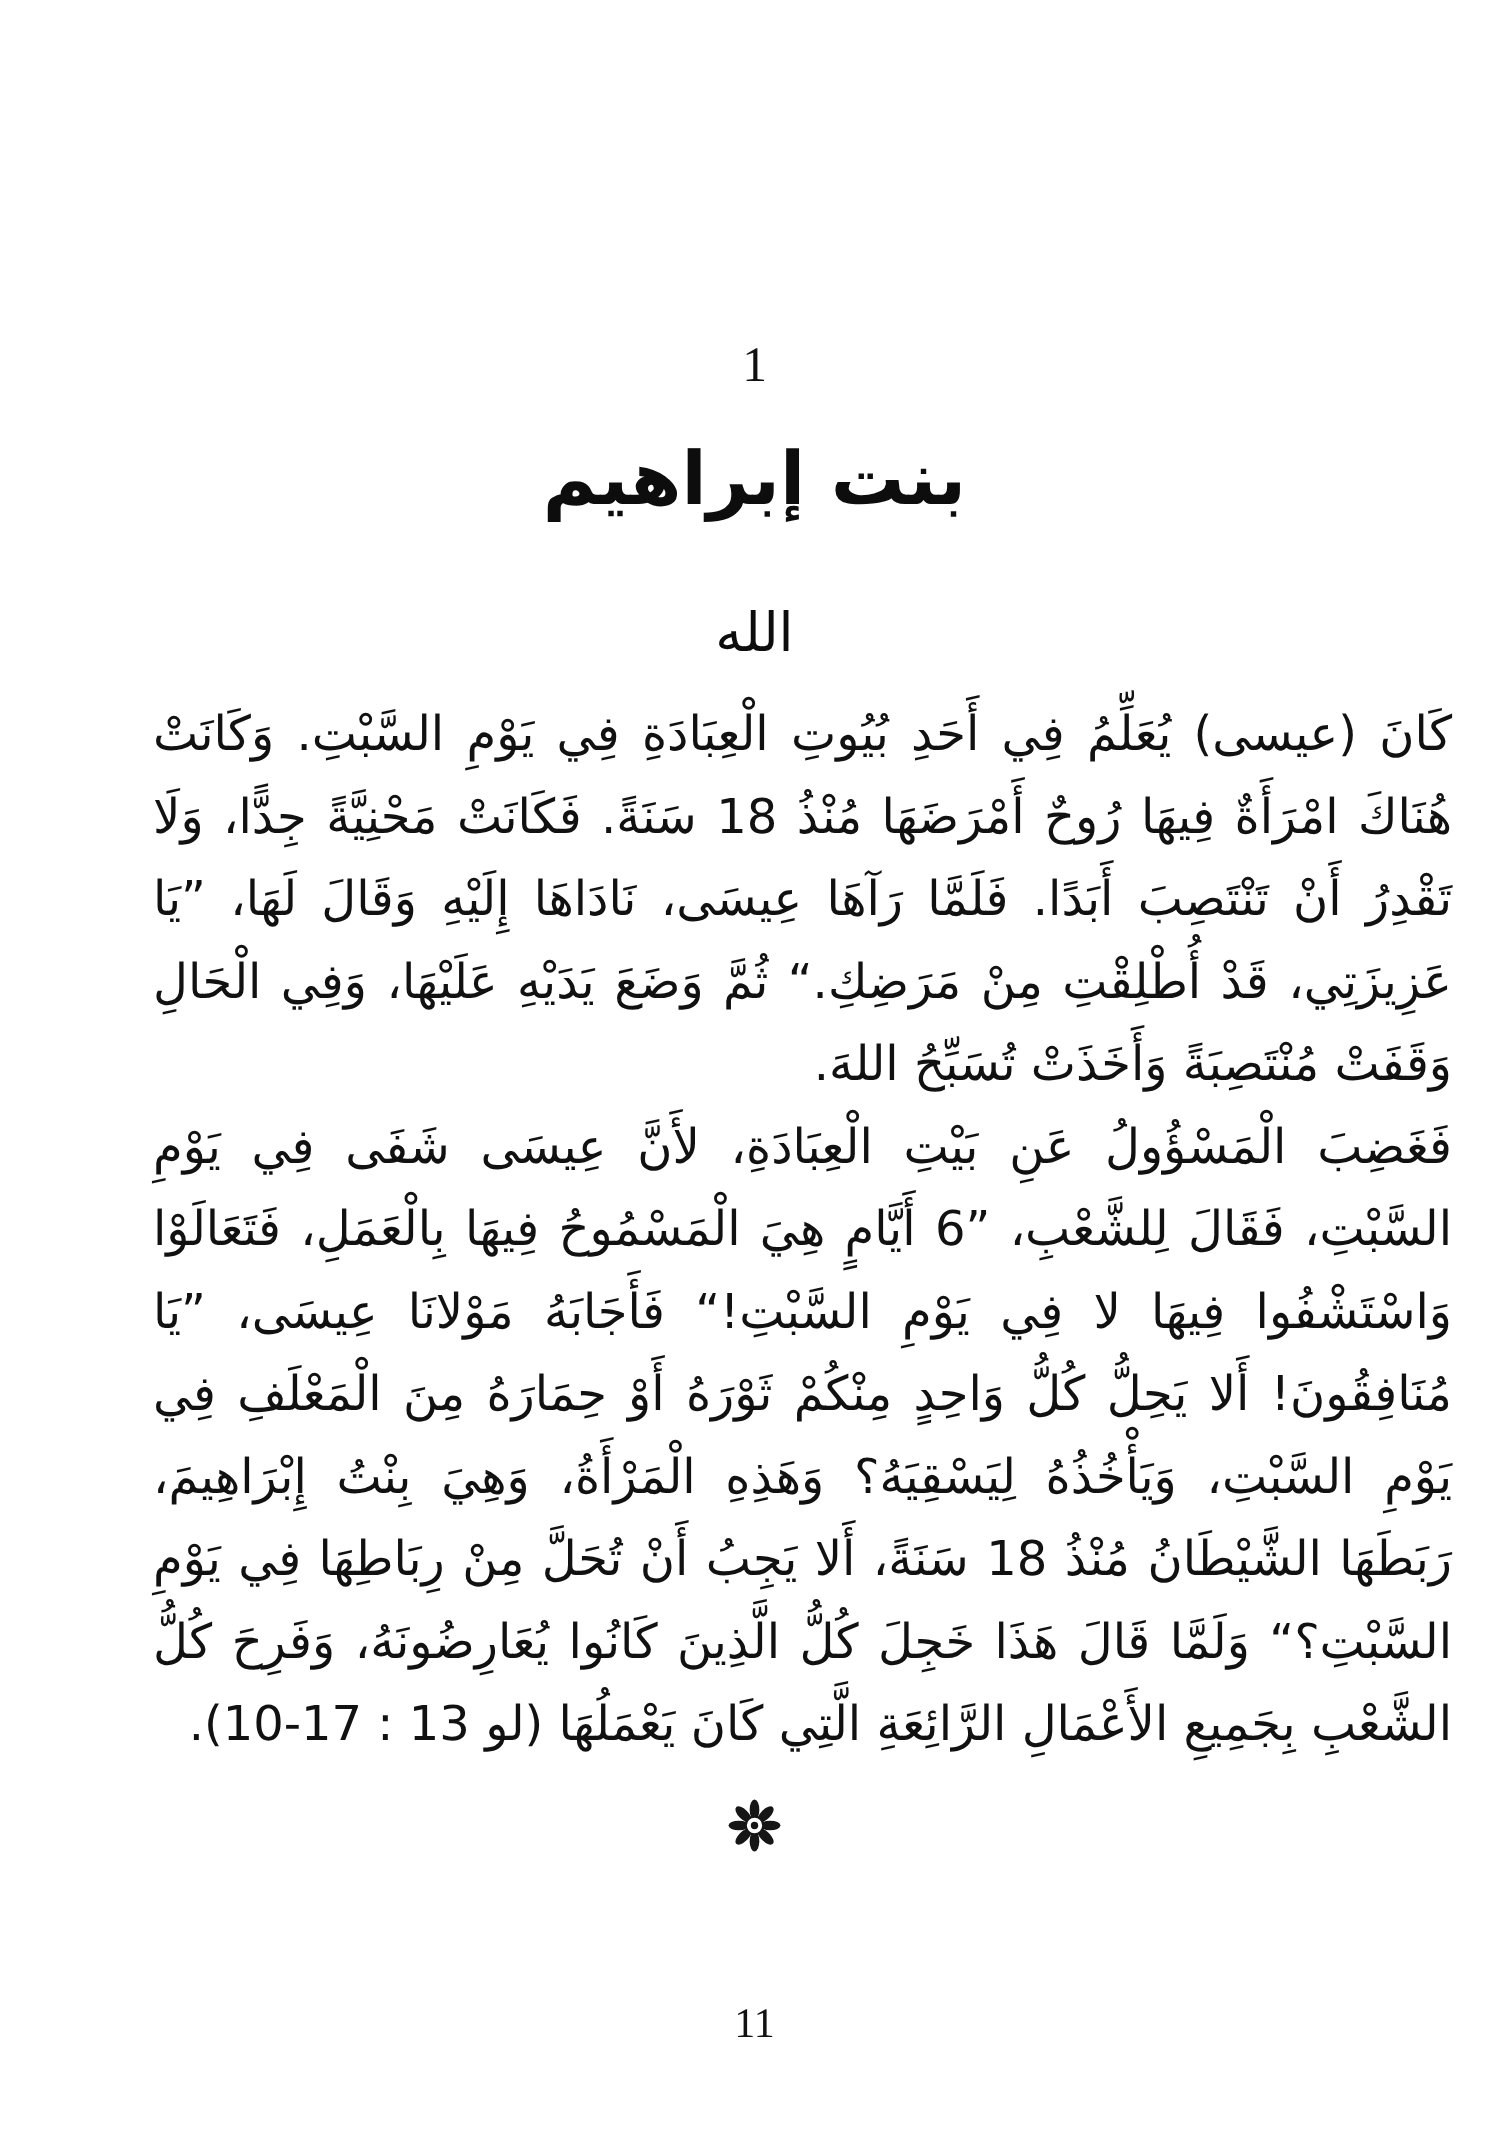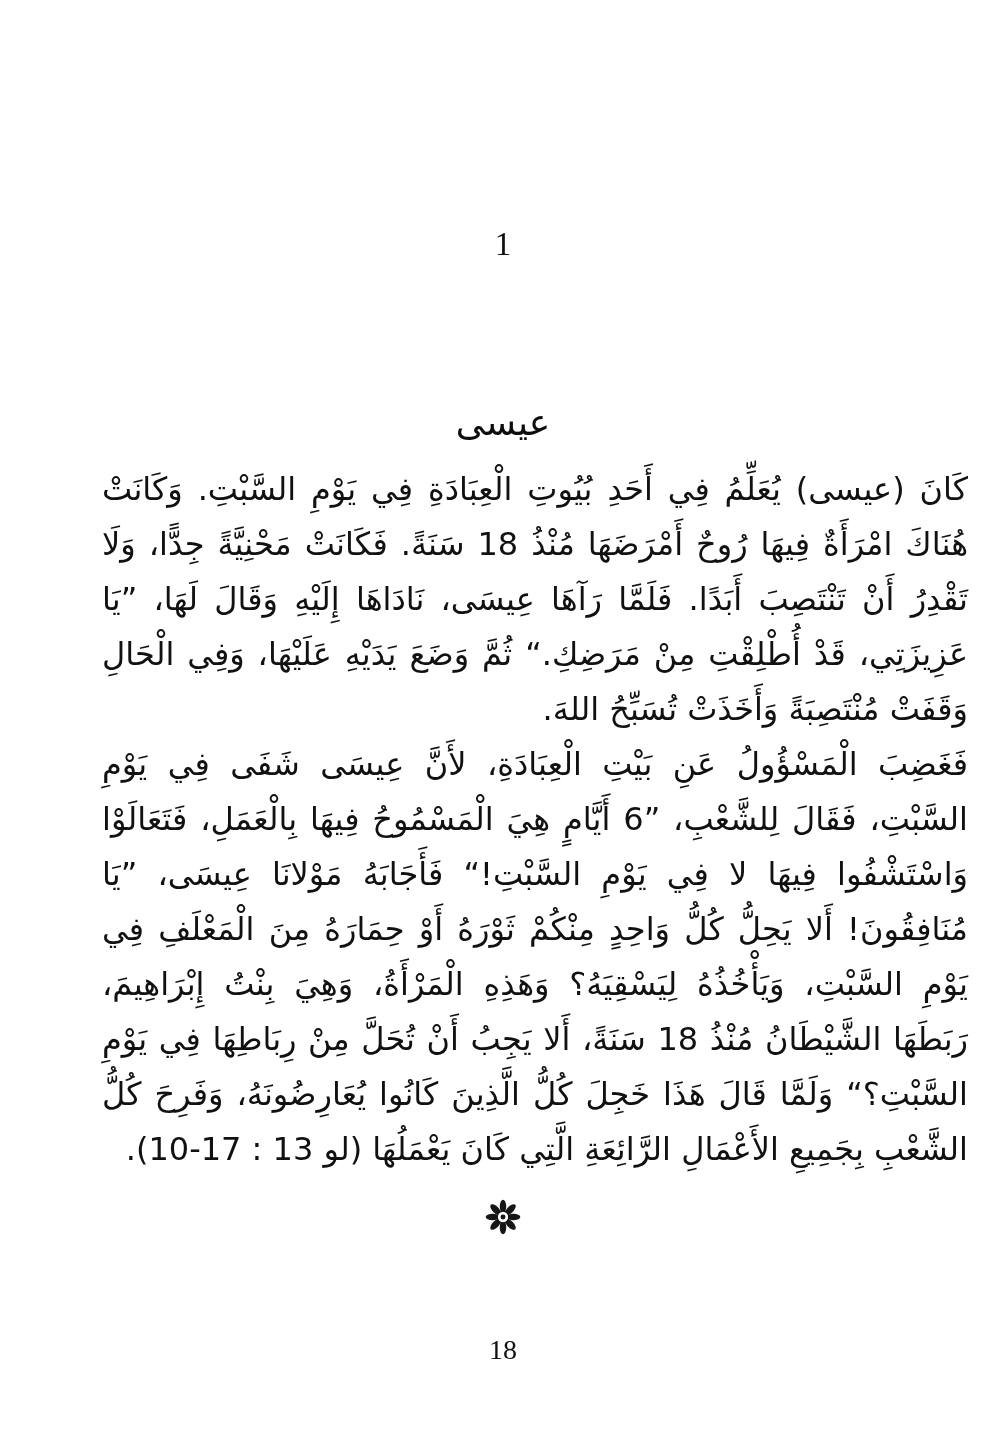--- a/index.html
+++ b/index.html
@@ -93,22 +93,23 @@
     color: #111111;
   }
 </style>
 </head>
 <body>
 
 <div class="page">
 
   <div class="chapter-number">1</div>
 
+  <h1 class="chapter-title">بنت إبراهيم</h1>
 
-  <h2 class="section-heading">عيسى</h2>
+  <h2 class="section-heading">الله</h2>
 
   <div class="body-text">
     <p>كَانَ (عيسى) يُعَلِّمُ فِي أَحَدِ بُيُوتِ الْعِبَادَةِ فِي يَوْمِ السَّبْتِ. وَكَانَتْ هُنَاكَ امْرَأَةٌ فِيهَا رُوحٌ أَمْرَضَهَا مُنْذُ 18 سَنَةً. فَكَانَتْ مَحْنِيَّةً جِدًّا، وَلَا تَقْدِرُ أَنْ تَنْتَصِبَ أَبَدًا. فَلَمَّا رَآهَا عِيسَى، نَادَاهَا إِلَيْهِ وَقَالَ لَهَا، ”يَا عَزِيزَتِي، قَدْ أُطْلِقْتِ مِنْ مَرَضِكِ.“ ثُمَّ وَضَعَ يَدَيْهِ عَلَيْهَا، وَفِي الْحَالِ وَقَفَتْ مُنْتَصِبَةً وَأَخَذَتْ تُسَبِّحُ اللهَ.</p>
     <p>فَغَضِبَ الْمَسْؤُولُ عَنِ بَيْتِ الْعِبَادَةِ، لأَنَّ عِيسَى شَفَى فِي يَوْمِ السَّبْتِ، فَقَالَ لِلشَّعْبِ، ”6 أَيَّامٍ هِيَ الْمَسْمُوحُ فِيهَا بِالْعَمَلِ، فَتَعَالَوْا وَاسْتَشْفُوا فِيهَا لا فِي يَوْمِ السَّبْتِ!“ فَأَجَابَهُ مَوْلانَا عِيسَى، ”يَا مُنَافِقُونَ! أَلا يَحِلُّ كُلُّ وَاحِدٍ مِنْكُمْ ثَوْرَهُ أَوْ حِمَارَهُ مِنَ الْمَعْلَفِ فِي يَوْمِ السَّبْتِ، وَيَأْخُذُهُ لِيَسْقِيَهُ؟ وَهَذِهِ الْمَرْأَةُ، وَهِيَ بِنْتُ إِبْرَاهِيمَ، رَبَطَهَا الشَّيْطَانُ مُنْذُ 18 سَنَةً، أَلا يَجِبُ أَنْ تُحَلَّ مِنْ رِبَاطِهَا فِي يَوْمِ السَّبْتِ؟“ وَلَمَّا قَالَ هَذَا خَجِلَ كُلُّ الَّذِينَ كَانُوا يُعَارِضُونَهُ، وَفَرِحَ كُلُّ الشَّعْبِ بِجَمِيعِ الأَعْمَالِ الرَّائِعَةِ الَّتِي كَانَ يَعْمَلُهَا (لو 13 : 17-10).</p>
   </div>
 
   <div class="ornament">
     <svg width="38" height="38" viewBox="0 0 40 40" aria-hidden="true">
       <g fill="#161616">
         <ellipse cx="20" cy="9" rx="3.4" ry="7.2"></ellipse>
@@ -120,15 +121,15 @@
           <ellipse cx="20" cy="31" rx="3.4" ry="7.2"></ellipse>
           <ellipse cx="9" cy="20" rx="7.2" ry="3.4"></ellipse>
           <ellipse cx="31" cy="20" rx="7.2" ry="3.4"></ellipse>
         </g>
       </g>
       <circle cx="20" cy="20" r="6.2" fill="#ffffff" stroke="#161616" stroke-width="1.6"></circle>
       <circle cx="20" cy="20" r="2.6" fill="#161616"></circle>
     </svg>
   </div>
 
-  <div class="page-number">18</div>
+  <div class="page-number">11</div>
 
 </div>
 
 </body></html>

